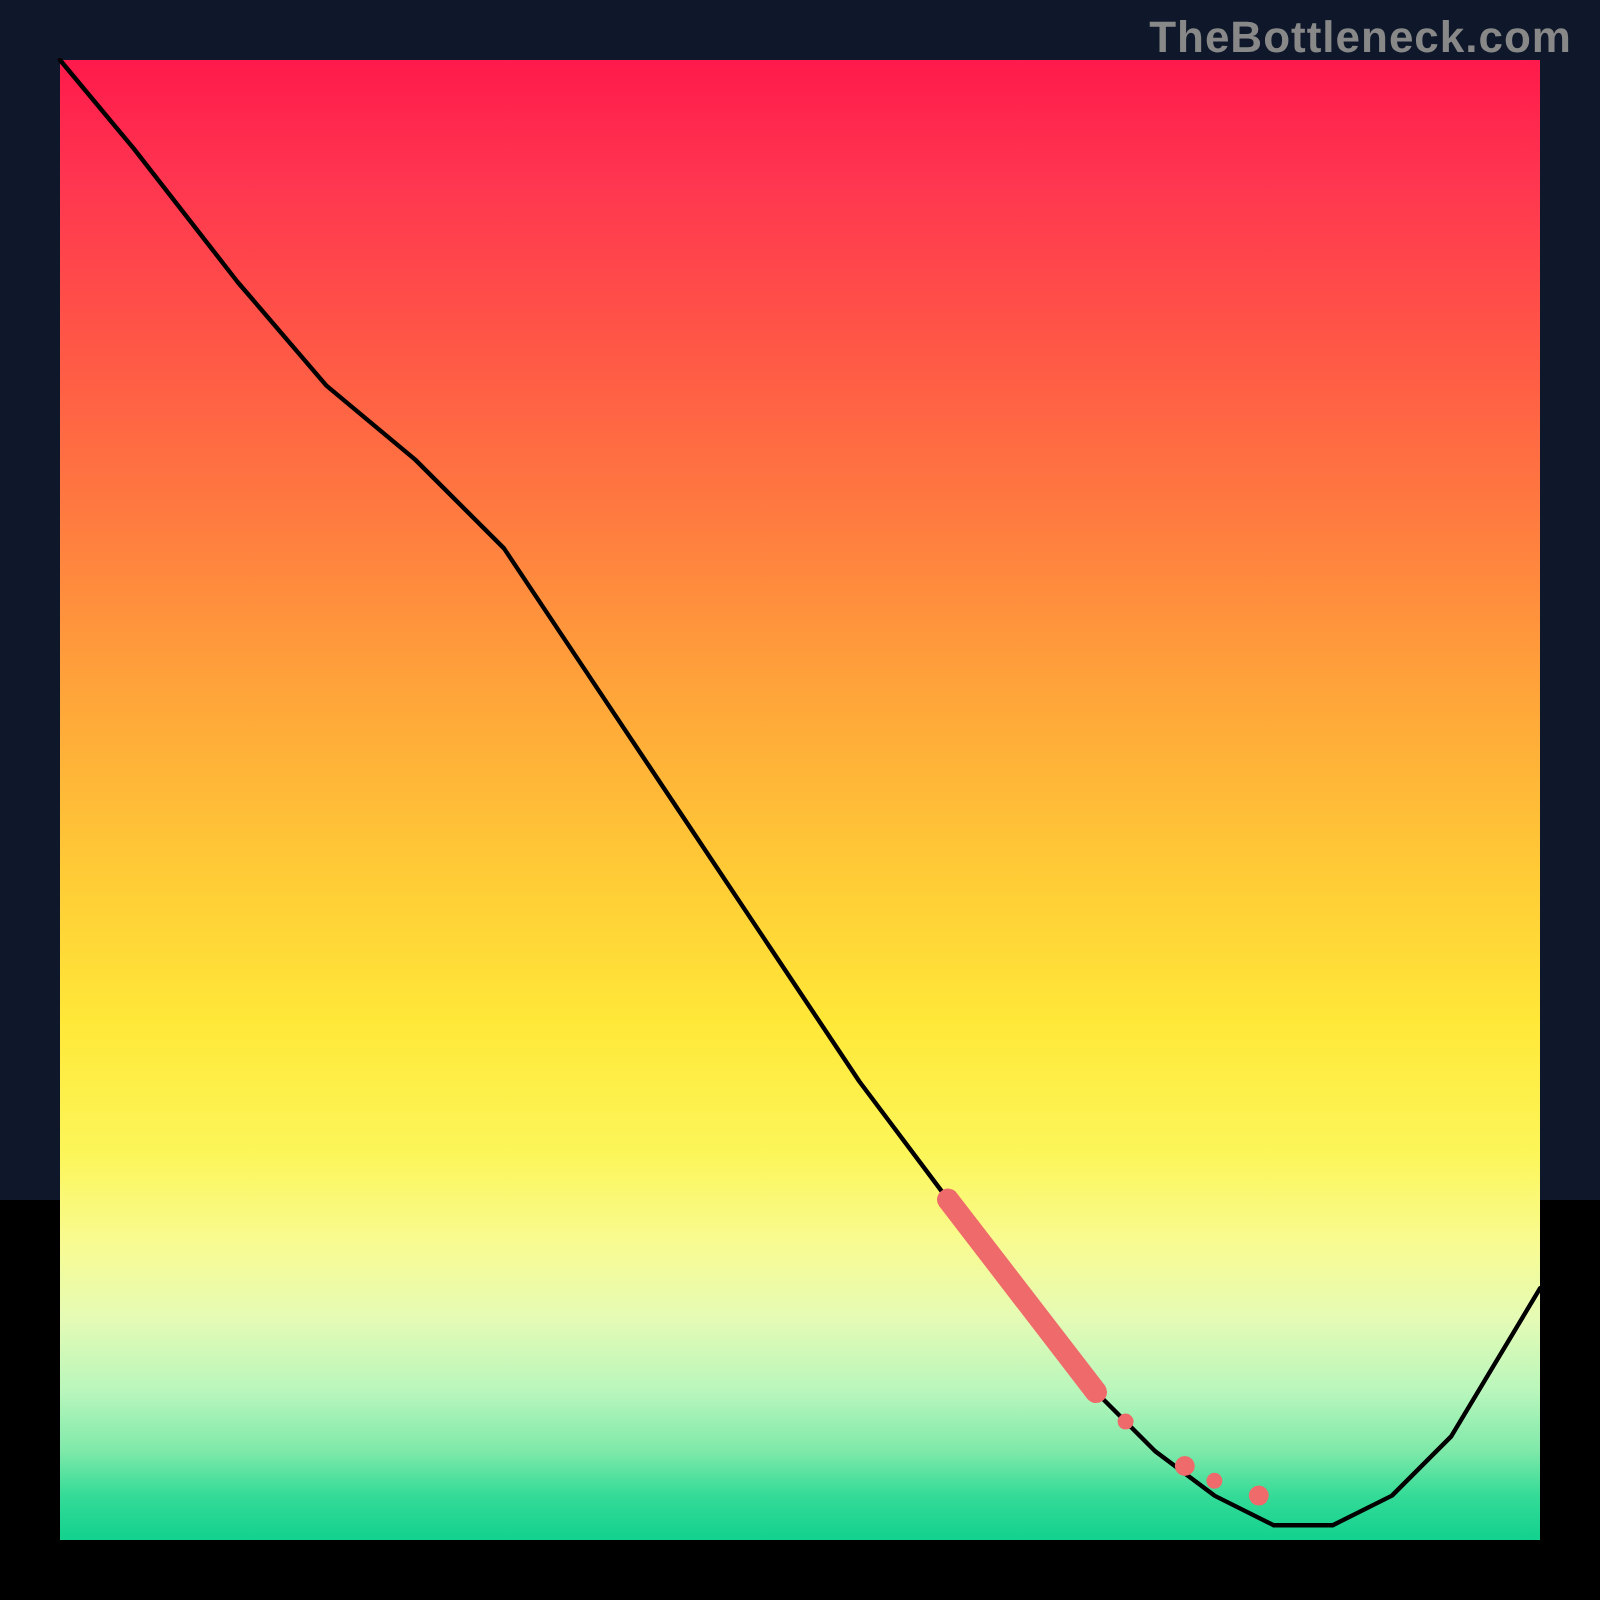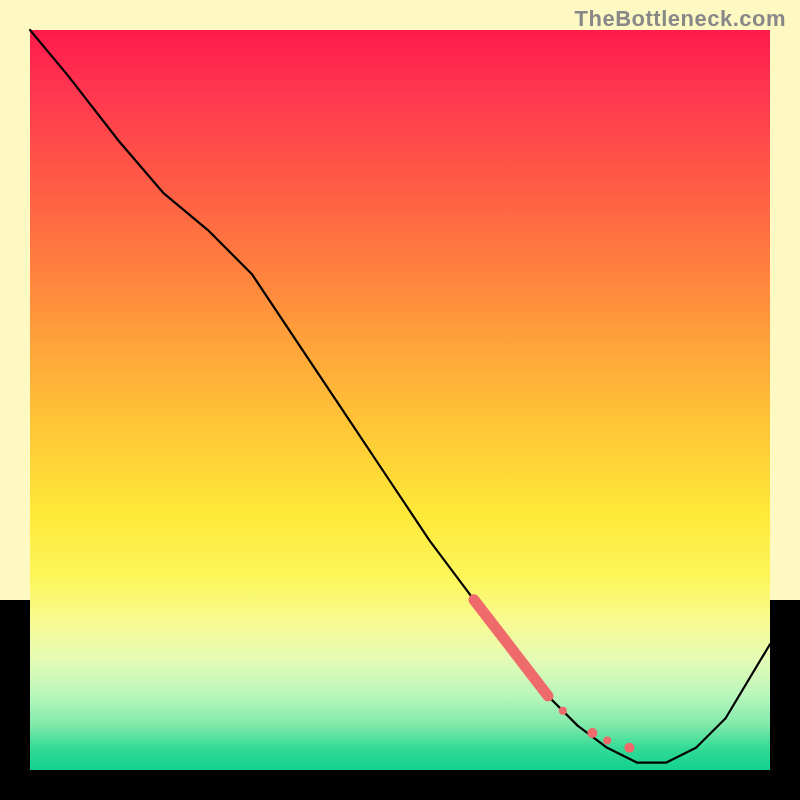--- a/index.html
+++ b/index.html
@@ -7,21 +7,21 @@
     padding: 0;
     width: 800px;
     height: 800px;
     background: #000;
     overflow: hidden;
     font-family: Arial, Helvetica, sans-serif;
   }
   .outer {
     width: 800px;
     height: 600px;
-    background: #fef9c3;
+    background: #0f172a;
     position: relative;
   }
   .watermark {
     position: absolute;
     top: 6px;
     right: 14px;
     color: #888;
     font-size: 22px;
     font-weight: 600;
     letter-spacing: 0.5px;

